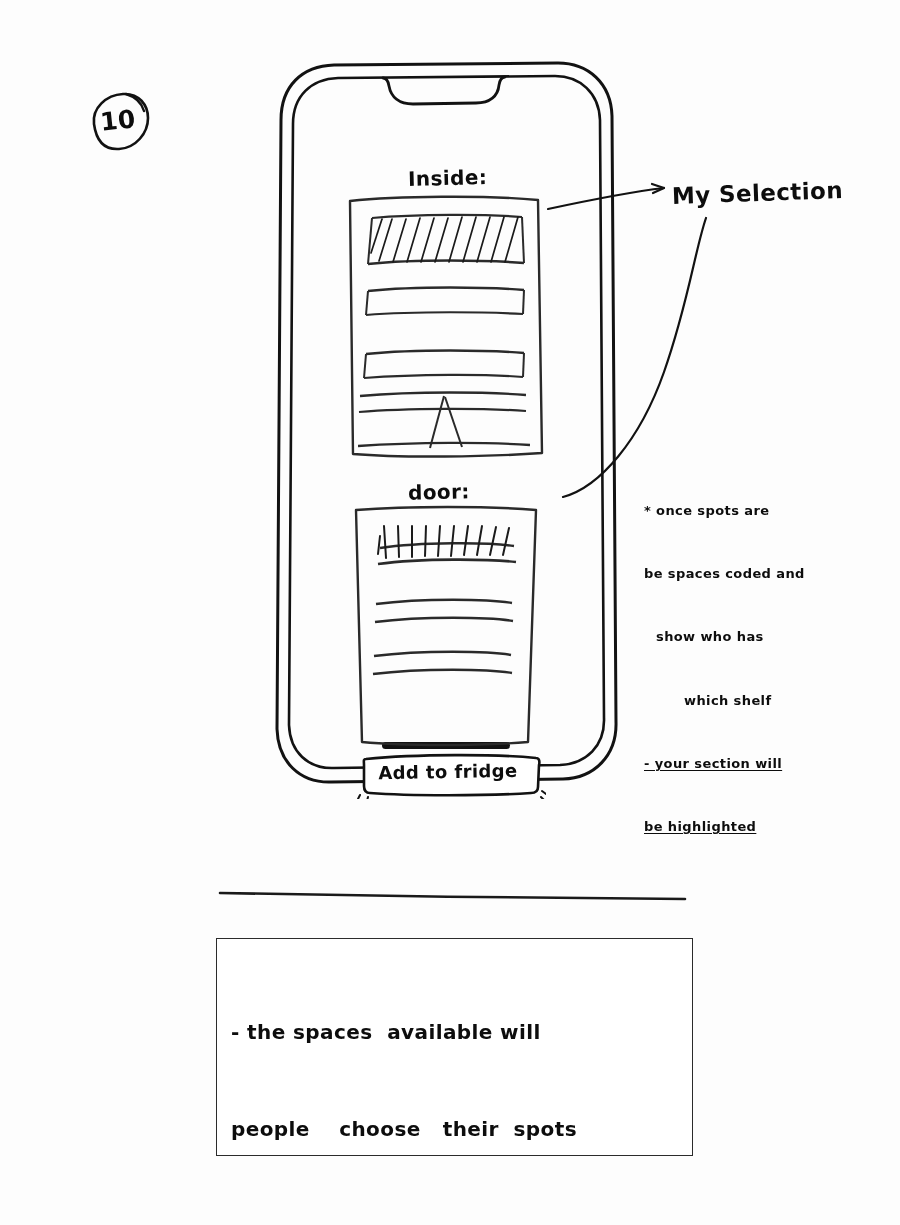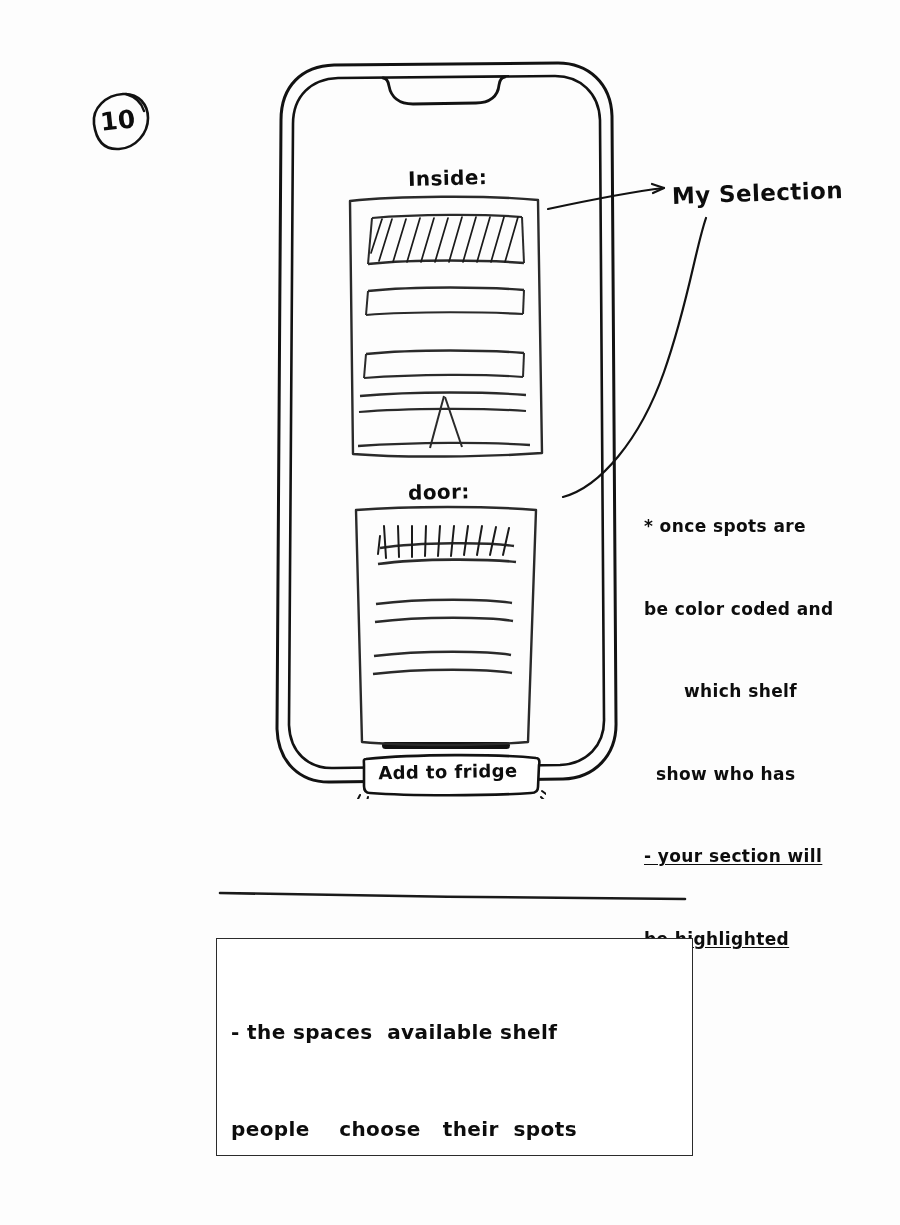--- a/index.html
+++ b/index.html
@@ -117,21 +117,21 @@
     top: 177px;
     font-size: 23px;
     transform: rotate(-2deg);
   }
 
   #annotation-color-coded {
     position: absolute;
     left: 644px;
     top: 458px;
     width: 252px;
-    font-size: 17px;
+    font-size: 13px;
     line-height: 1.62;
   }
   #annotation-color-coded .ln { display: block; white-space: pre; }
   .indent-1 { padding-left: 12px; }
   .indent-2 { padding-left: 40px; }
   .u { text-decoration: underline; text-underline-offset: 2px; }
 
   
   #notes-divider {
     position: absolute;
@@ -315,36 +315,36 @@
       <path d="M664 188 L652 184 M664 188 L653 193" stroke="#121212" stroke-width="2.2" fill="none" stroke-linecap="round"></path>
 
       <path d="M563 497 C600 487 640 440 664 372 C688 304 695 250 706 218" stroke="#121212" stroke-width="2.2" fill="none" stroke-linecap="round"></path>
     </svg>
   </div>
 
   <div id="annotation-my-selection" class="hand">My Selection</div>
 
   <div id="annotation-color-coded" class="hand">
     <span class="ln">* once spots are</span>
-    <span class="ln">be color coded and</span>
+    <span class="ln">be spaces coded and</span>
+    <span class="ln indent-1">show who has</span>
     <span class="ln indent-2">which shelf</span>
-    <span class="ln indent-1">show who has</span>
     <span class="ln"><span class="u">- your section will</span></span>
     <span class="ln"><span class="u">be highlighted</span></span>
   </div>
 
   <div id="notes-divider">
     <svg width="470" height="12" viewBox="0 0 470 12" fill="none">
       <path d="M2 4 C150 7 320 9 467 10" stroke="#1a1a1a" stroke-width="2.6" fill="none" stroke-linecap="round"></path>
     </svg>
   </div>
 
   <div id="notes-box">
     <div id="notes-box-text" class="hand">
-      <span class="ln">- the spaces  available shelf</span>
+      <span class="ln">- the spaces  available will</span>
       <span class="ln">people    choose   their  spots</span>
       
       
       
     </div>
   </div>
 
   <div id="note-outside" class="hand">
     <span class="ln">- here, people choose what shelf</span>
     

